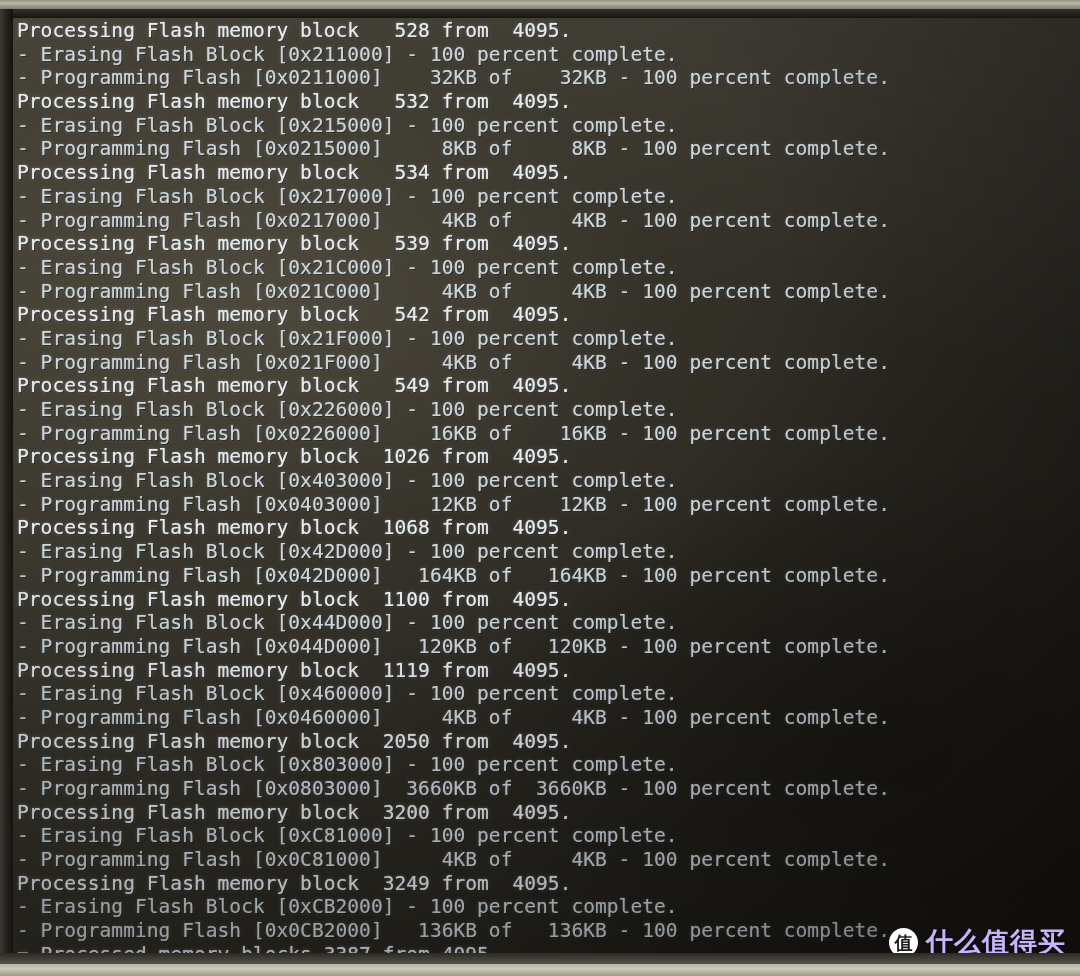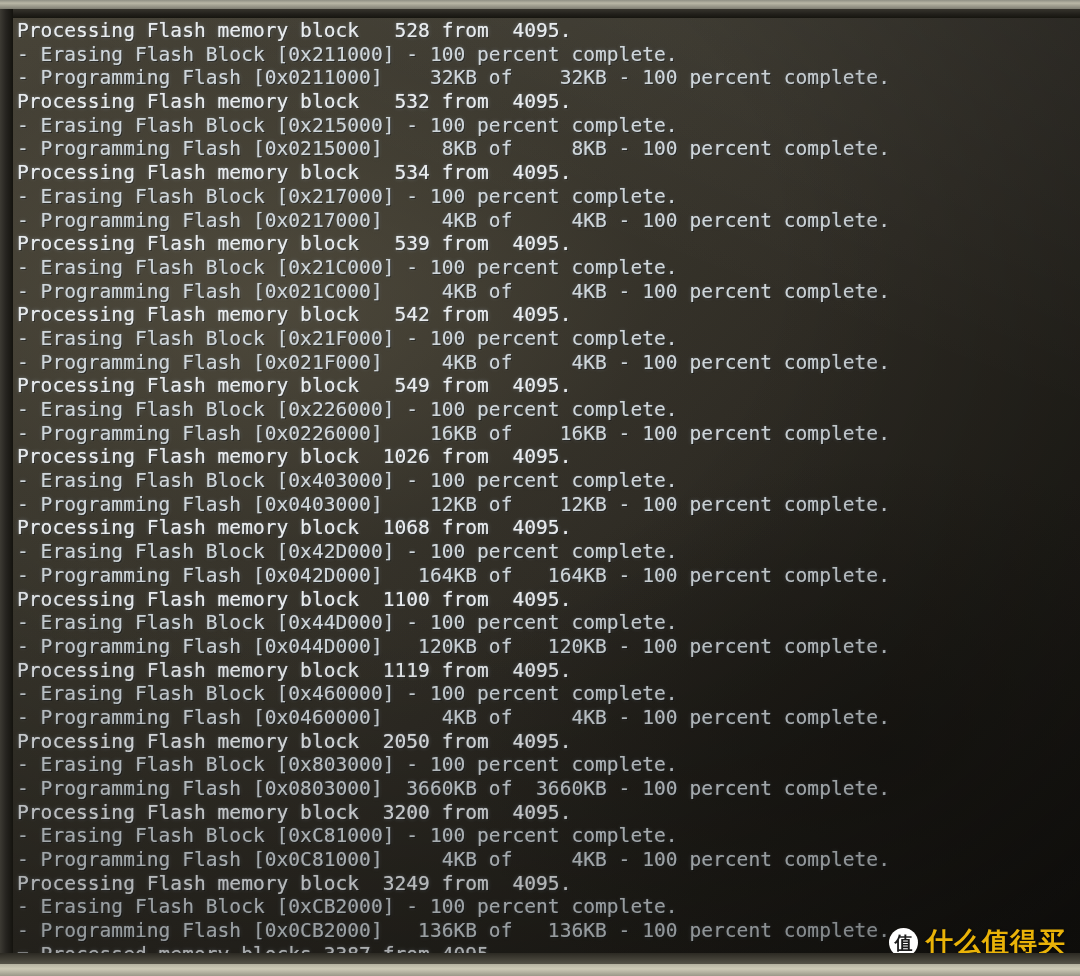--- a/index.html
+++ b/index.html
@@ -129,21 +129,21 @@
     border-radius: 50%;
     background: #ffffff;
     color: #1c1c1c;
     font-family: "DejaVu Sans", "Liberation Sans", sans-serif;
     font-size: 18px;
     line-height: 29px;
     text-align: center;
     font-weight: bold;
   }
   .wm-text {
-    color: #eab308;
+    color: #c4b5fd;
     font-family: Liberation Serif, serif;
     font-size: 27px;
     font-weight: bold;
     letter-spacing: 1px;
     text-shadow: 0 1px 3px rgba(0,0,0,0.6);
   }
 </style>
 </head>
 <body>
 

